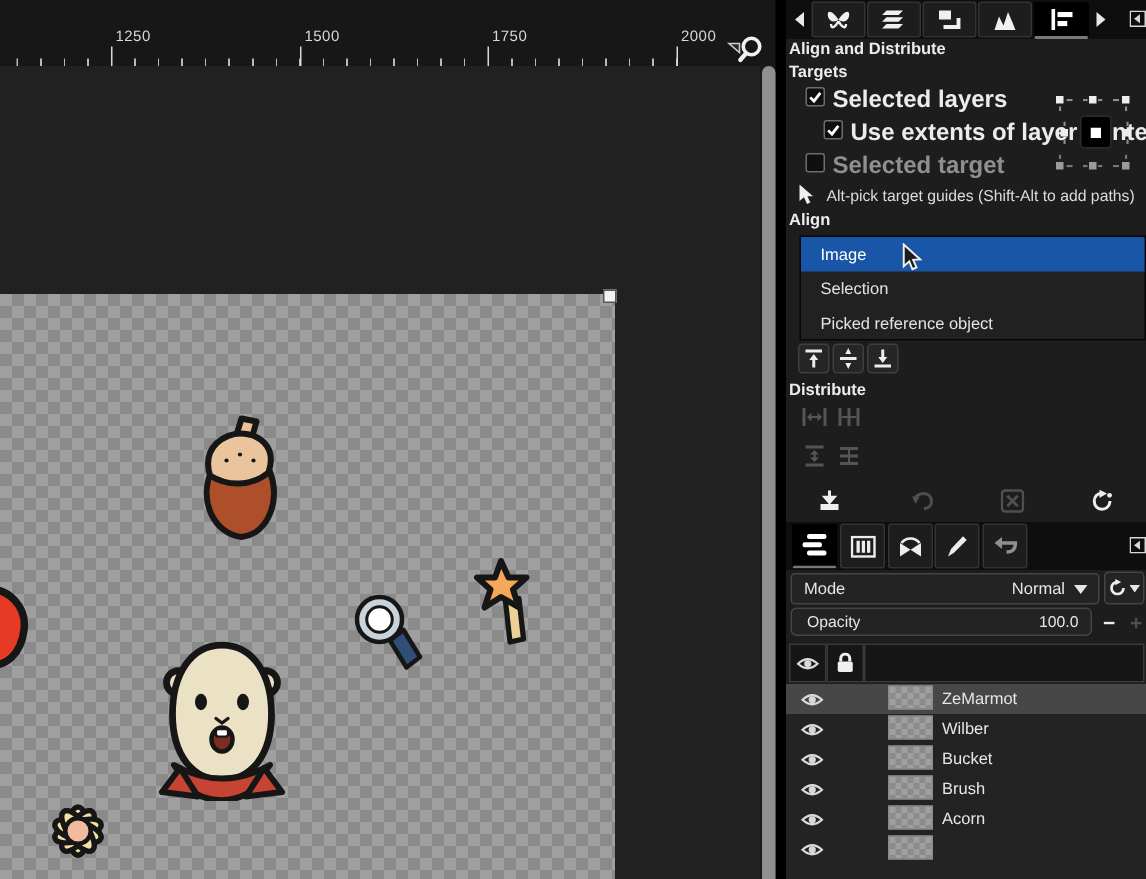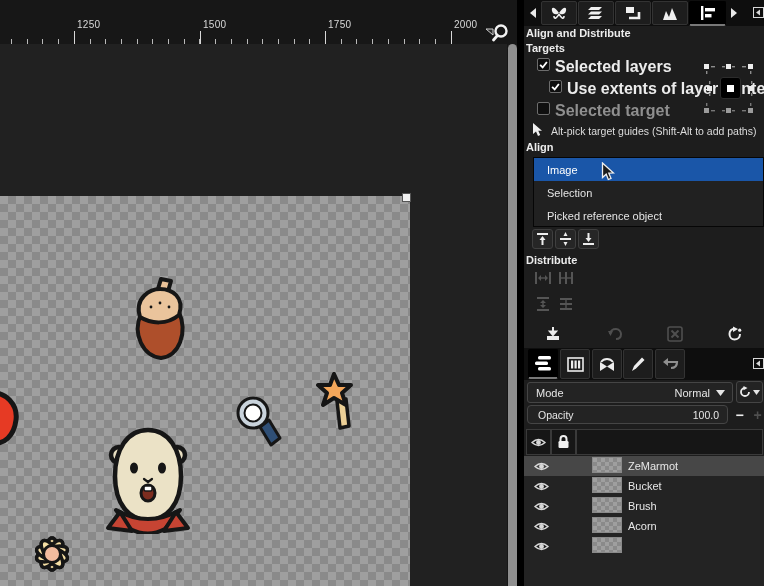--- a/index.html
+++ b/index.html
@@ -477,40 +477,48 @@
           </svg>
         <div class="layer-thumb thumb-checker"></div>
         <span class="layer-name">ZeMarmot</span>
       </div>
       <div class="layer-row">
         <svg class="eye" width="15" height="11" viewBox="0 0 15 11">
             <path d="M1,5.5 Q7.5,-0.5 14,5.5 Q7.5,11.5 1,5.5 Z" fill="none" stroke="#d8d8d8" stroke-width="1.5"></path>
             <circle cx="7.5" cy="5.5" r="2.4" fill="#d8d8d8"></circle>
           </svg>
         <div class="layer-thumb thumb-checker"></div>
-        <span class="layer-name">Bucket</span>
+        <span class="layer-name">Wilber</span>
       </div>
       <div class="layer-row">
         <svg class="eye" width="15" height="11" viewBox="0 0 15 11">
             <path d="M1,5.5 Q7.5,-0.5 14,5.5 Q7.5,11.5 1,5.5 Z" fill="none" stroke="#d8d8d8" stroke-width="1.5"></path>
             <circle cx="7.5" cy="5.5" r="2.4" fill="#d8d8d8"></circle>
           </svg>
         <div class="layer-thumb thumb-checker"></div>
-        <span class="layer-name">Brush</span>
+        <span class="layer-name">Bucket</span>
       </div>
       <div class="layer-row">
         <svg class="eye" width="15" height="11" viewBox="0 0 15 11">
             <path d="M1,5.5 Q7.5,-0.5 14,5.5 Q7.5,11.5 1,5.5 Z" fill="none" stroke="#d8d8d8" stroke-width="1.5"></path>
             <circle cx="7.5" cy="5.5" r="2.4" fill="#d8d8d8"></circle>
           </svg>
         <div class="layer-thumb thumb-checker"></div>
-        <span class="layer-name">Acorn</span>
+        <span class="layer-name">Brush</span>
       </div>
       <div class="layer-row">
         <svg class="eye" width="15" height="11" viewBox="0 0 15 11">
             <path d="M1,5.5 Q7.5,-0.5 14,5.5 Q7.5,11.5 1,5.5 Z" fill="none" stroke="#d8d8d8" stroke-width="1.5"></path>
             <circle cx="7.5" cy="5.5" r="2.4" fill="#d8d8d8"></circle>
           </svg>
         <div class="layer-thumb thumb-checker"></div>
+        <span class="layer-name">Acorn</span>
+      </div>
+      <div class="layer-row">
+        <svg class="eye" width="15" height="11" viewBox="0 0 15 11">
+            <path d="M1,5.5 Q7.5,-0.5 14,5.5 Q7.5,11.5 1,5.5 Z" fill="none" stroke="#d8d8d8" stroke-width="1.5"></path>
+            <circle cx="7.5" cy="5.5" r="2.4" fill="#d8d8d8"></circle>
+          </svg>
+        <div class="layer-thumb thumb-checker"></div>
       </div>
     </div>
   </div>
 </div>
 
 </body></html>

